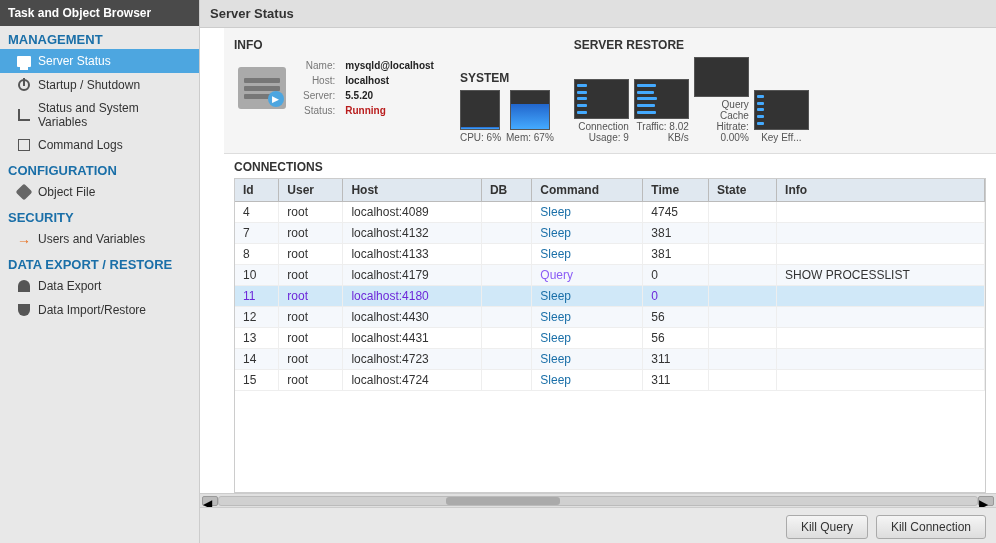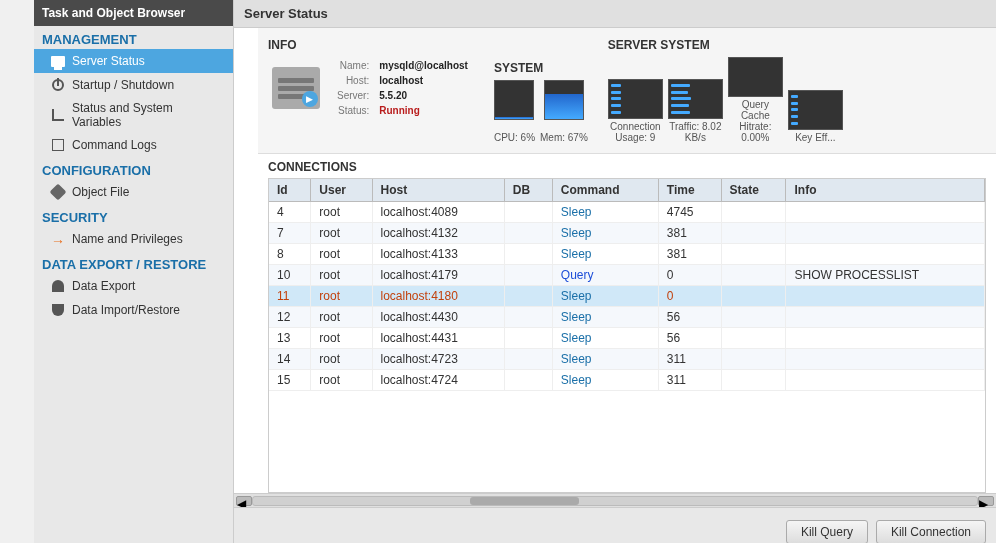--- a/index.html
+++ b/index.html
@@ -19,21 +19,20 @@
       overflow: hidden;
     }
     
     .sidebar {
       width: 200px;
       background: #e8e8e8;
       border-right: 1px solid #ccc;
       display: flex;
       flex-direction: column;
       overflow-y: auto;
-      margin-left: 34px;
     }
     .sidebar-header {
       background: #4a4a4a;
       color: #fff;
       padding: 6px 8px;
       font-size: 12px;
       font-weight: bold;
     }
     .sidebar-section-label {
       color: #1a6fa8;
@@ -217,21 +216,21 @@
     }
     .system-gauges {
       display: flex;
       gap: 5px;
       align-items: flex-end;
     }
     .gauge-box {
       display: flex;
       flex-direction: column;
       align-items: center;
-      gap: 12px;
+      gap: 2px;
     }
     .gauge-bar-container {
       width: 40px;
       height: 40px;
       background: #333;
       border: 1px solid #555;
       position: relative;
       overflow: hidden;
       display: flex;
       align-items: flex-end;
@@ -277,21 +276,21 @@
       padding: 2px;
     }
     .health-line {
       height: 3px;
       background: #44aaff;
       border-radius: 1px;
     }
     .health-label {
       font-size: 10px;
       color: #555;
-      text-align: center;
+      text-align: right;
       max-width: 55px;
       word-wrap: break-word;
     }
     
     .connections-section {
       flex: 1;
       overflow: hidden;
       display: flex;
       flex-direction: column;
       padding: 0 10px;
@@ -332,21 +331,21 @@
       color: #333;
       white-space: nowrap;
     }
     table.conn-table tbody tr:nth-child(even) {
       background: #f5f8fc;
     }
     table.conn-table tbody tr:nth-child(5) {
       background: #d0e8f8;
     }
     table.conn-table tbody tr:nth-child(5) td {
-      color: #c2410c;
+      color: #6d28d9;
     }
     
     .scrollbar-area {
       height: 14px;
       background: #e0e0e0;
       border-top: 1px solid #ccc;
       display: flex;
       align-items: center;
       padding: 0 2px;
     }
@@ -365,23 +364,23 @@
       height: 100%;
       background: #aaa;
       border-radius: 3px;
     }
     
     .bottom-bar {
       height: 36px;
       background: #e8e8e8;
       border-top: 1px solid #ccc;
       display: flex;
-      align-items: flex-start;
+      align-items: flex-end;
       justify-content: flex-end;
-      padding: 12px 10px;
+      padding: 4px 10px;
       gap: 8px;
     }
     .btn-action {
       padding: 4px 14px;
       background: linear-gradient(to bottom, #f5f5f5, #ddd);
       border: 1px solid #aaa;
       border-radius: 3px;
       cursor: pointer;
       font-size: 12px;
       color: #333;
@@ -428,21 +427,21 @@
         <div class="icon-wrench"></div>
       </div>
       <span>Object File</span>
     </div>
 
     <div class="sidebar-section-label">SECURITY</div>
     <div class="sidebar-item">
       <div class="item-icon">
         <span style="color:#e87020; font-size:14px; font-weight:bold;">→</span>
       </div>
-      <span>Name and Privileges</span>
+      <span>Users and Variables</span>
     </div>
 
     <div class="sidebar-section-label">DATA EXPORT / RESTORE</div>
     <div class="sidebar-item">
       <div class="item-icon">
         <div style="width:12px;height:12px;background:#555;border-radius:50% 50% 0 0;"></div>
       </div>
       <span>Data Export</span>
     </div>
     <div class="sidebar-item">
@@ -510,21 +509,21 @@
             <div class="gauge-box">
               <div class="gauge-bar-container">
                 <div class="gauge-fill" id="mem-fill" style="height:67%"></div>
               </div>
               <div class="gauge-label">Mem: 67%</div>
             </div>
           </div>
         </div>
 
         <div class="health-panel">
-          <div class="info-panel-label">SERVER SYSTEM</div>
+          <div class="info-panel-label">SERVER RESTORE</div>
           <div class="health-gauges">
             <div class="health-box">
               <div class="health-bar-container">
                 <div class="health-bar-lines">
                   <div class="health-line" style="width:20%"></div>
                   <div class="health-line" style="width:20%"></div>
                   <div class="health-line" style="width:20%"></div>
                   <div class="health-line" style="width:20%"></div>
                   <div class="health-line" style="width:20%"></div>
                 </div>
@@ -616,21 +615,21 @@
                   <td style="color: rgb(26, 111, 168);">Sleep</td>
                   <td>381</td>
                   <td></td>
                   <td></td>
                 </tr>
                 <tr>
                   <td>10</td>
                   <td>root</td>
                   <td>localhost:4179</td>
                   <td></td>
-                  <td style="color: #1d4ed8;">Query</td>
+                  <td style="color: #8b5cf6;">Query</td>
                   <td>0</td>
                   <td></td>
                   <td>SHOW PROCESSLIST</td>
                 </tr>
                 <tr>
                   <td>11</td>
                   <td>root</td>
                   <td>localhost:4180</td>
                   <td></td>
                   <td style="color: rgb(26, 111, 168);">Sleep</td>

